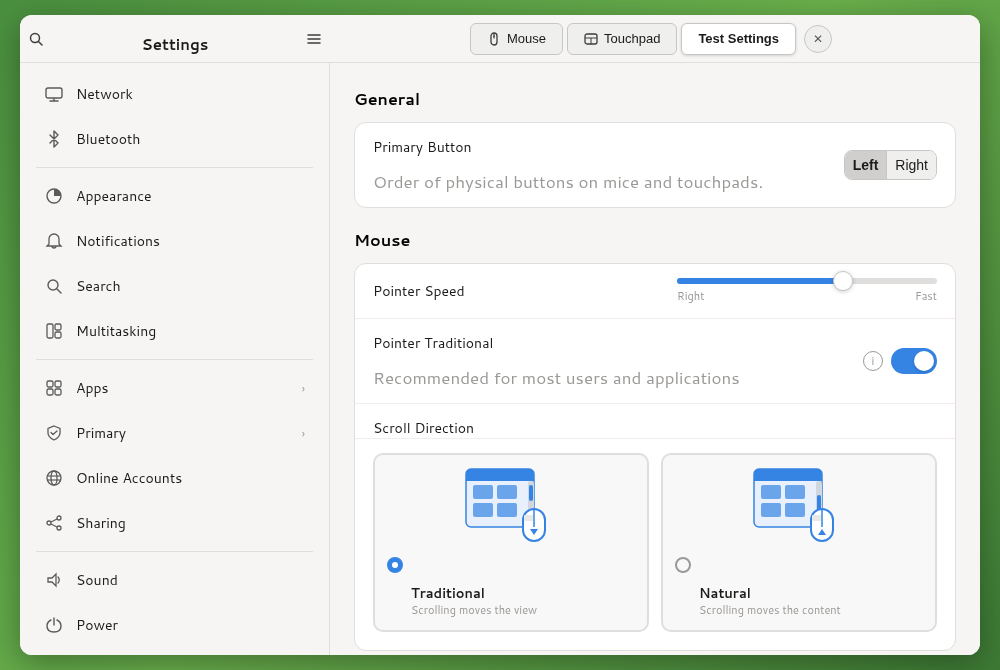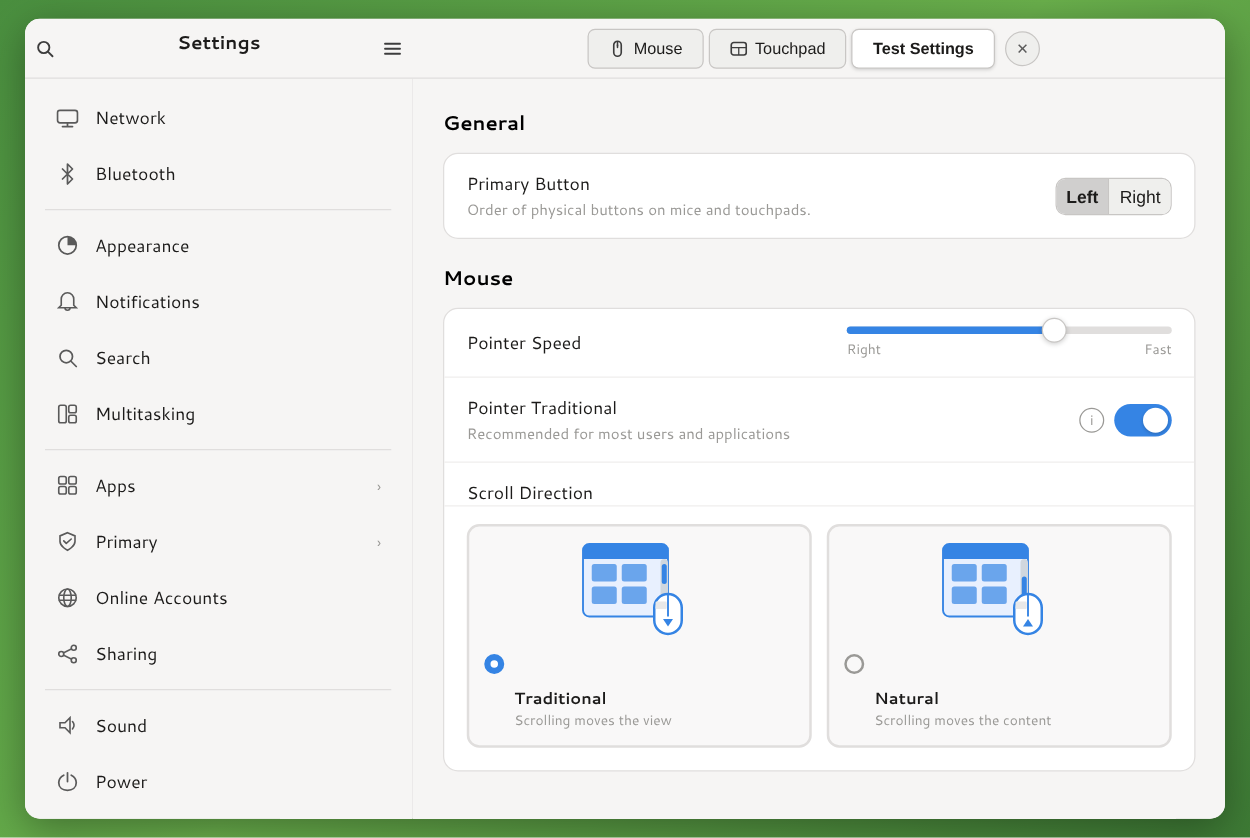--- a/index.html
+++ b/index.html
@@ -26,21 +26,21 @@
       display: flex;
       align-items: center;
       height: 48px;
       background: #f6f5f4;
       border-bottom: 1px solid #e0dedd;
       flex-shrink: 0;
     }
     .titlebar-left {
       width: 310px;
       display: flex;
-      align-items: flex-start;
+      align-items: flex-end;
       padding: 0 0;
       gap: 8px;
     }
     .search-icon-btn {
       width: 32px; height: 32px;
       display: flex; align-items: center; justify-content: center;
       border-radius: 6px;
       cursor: pointer;
       color: #3d3d3d;
     }
@@ -167,23 +167,23 @@
     }
     .card-row-label {
       flex: 1;
     }
     .card-row-title {
       font-size: 14px;
       font-weight: 500;
       color: #1c1b1a;
     }
     .card-row-subtitle {
-      font-size: 12px;
+      font-size: 17px;
       color: #9a9996;
-      margin-top: 2px;
+      margin-top: 12px;
     }
     .card-row-control {
       display: flex;
       align-items: center;
       gap: 8px;
     }
     .btn-group {
       display: flex;
       border: 1px solid #c8c6c4;
       border-radius: 8px;

